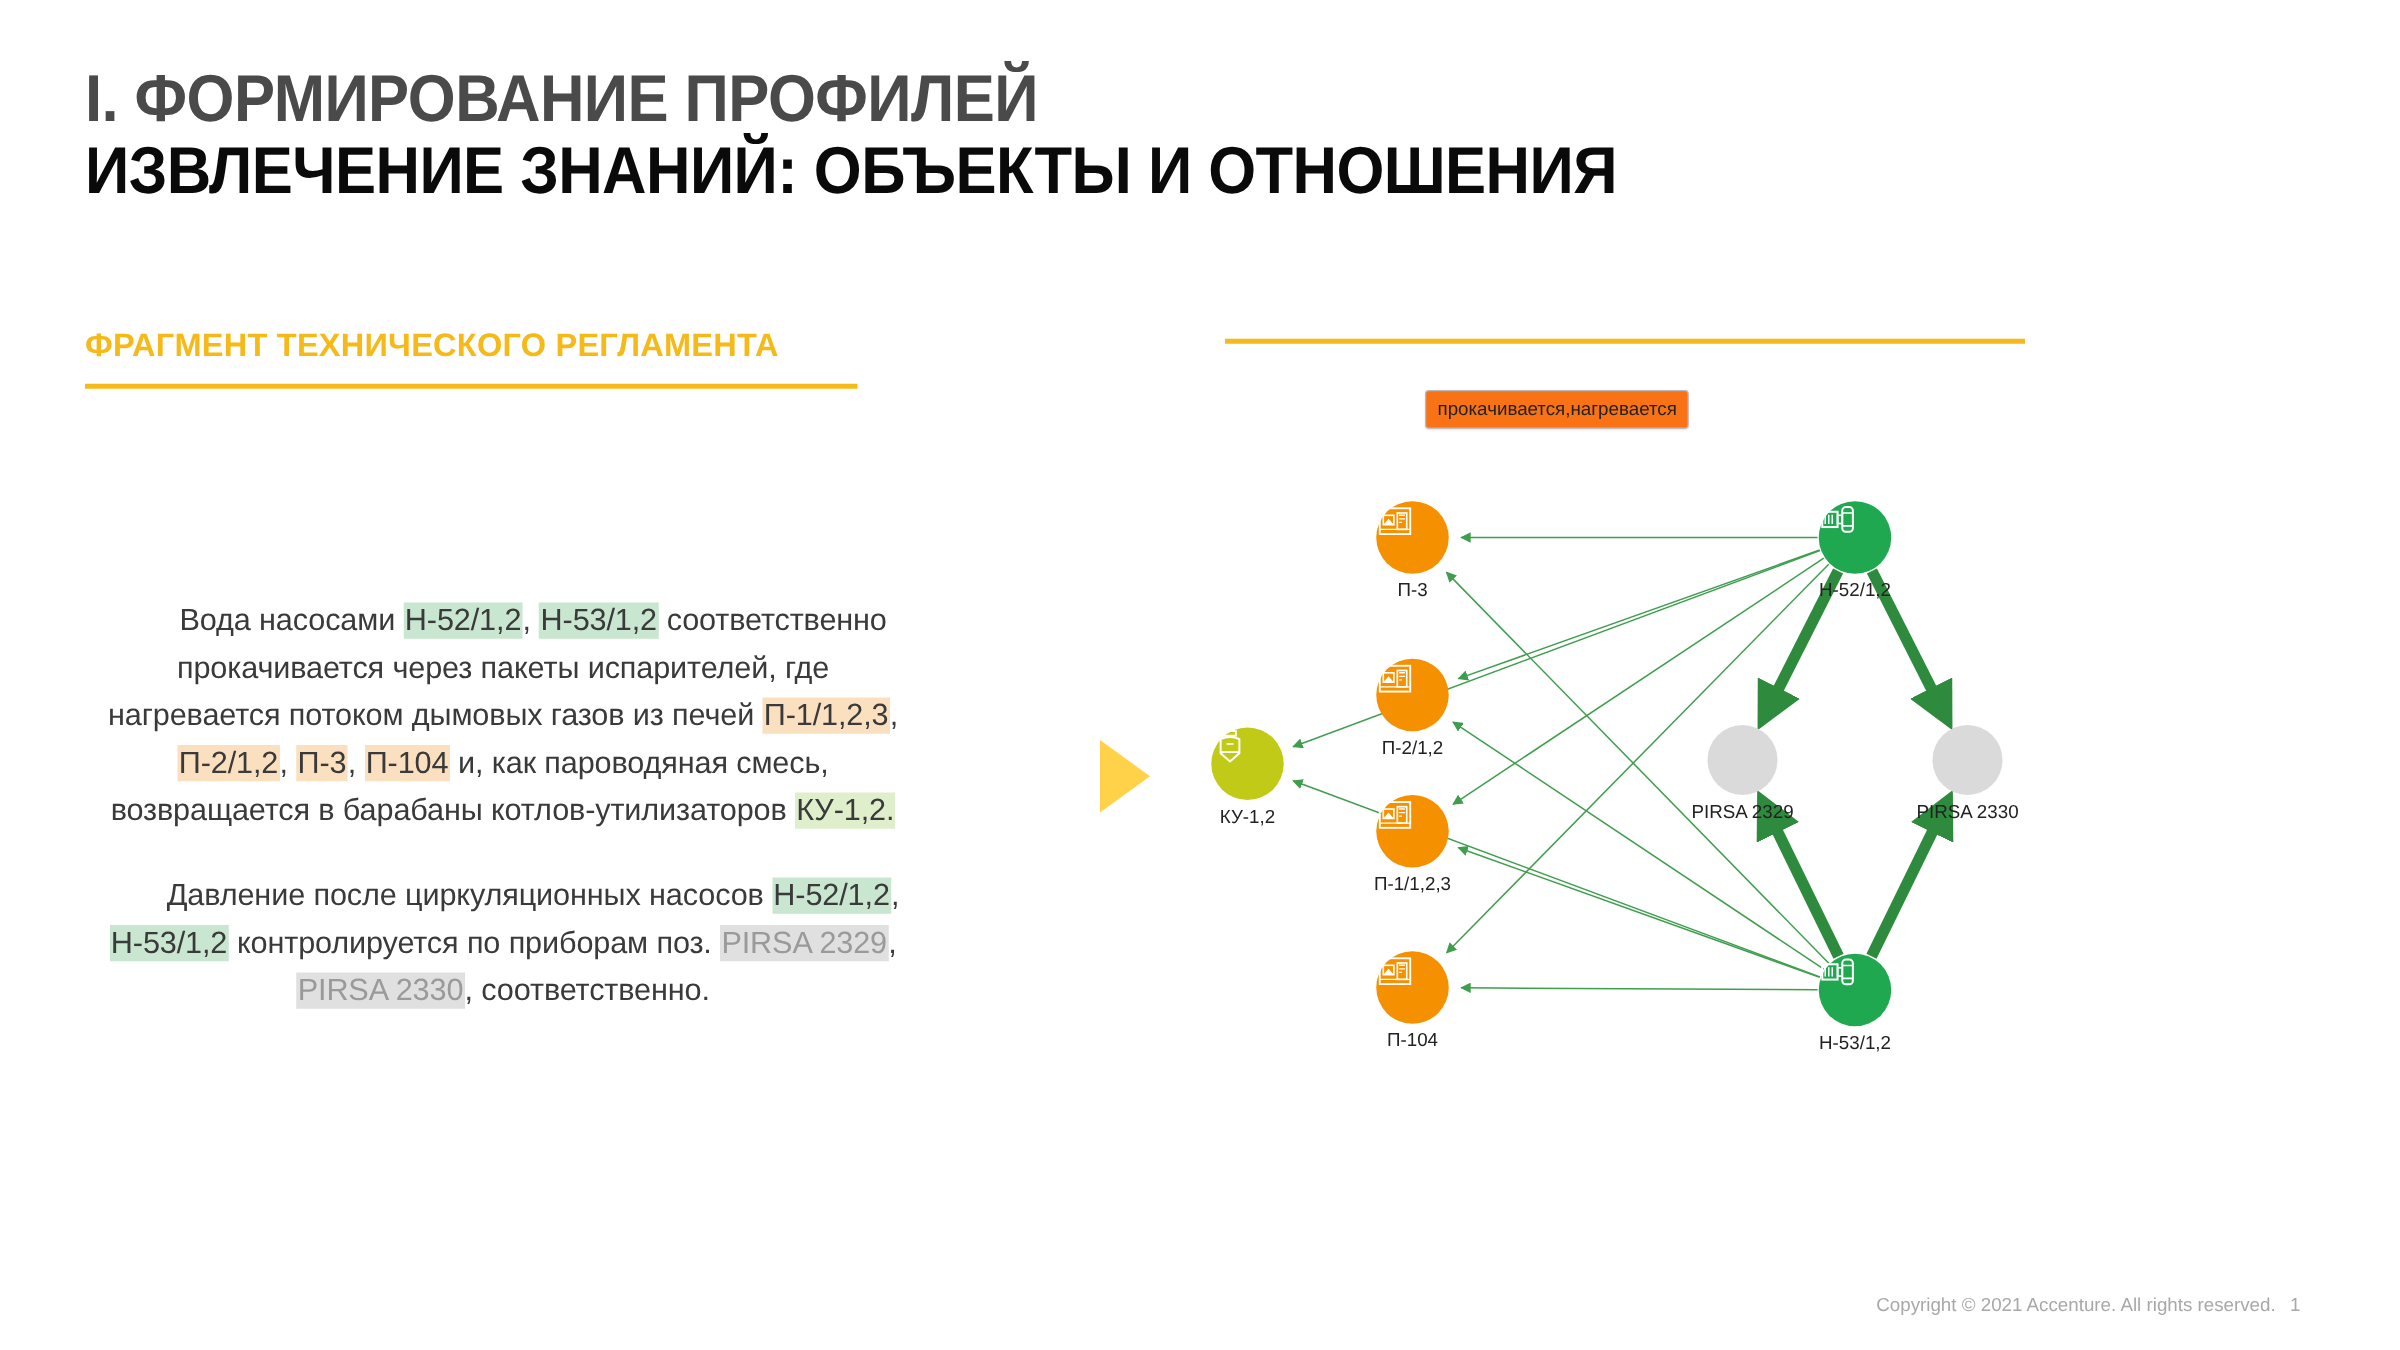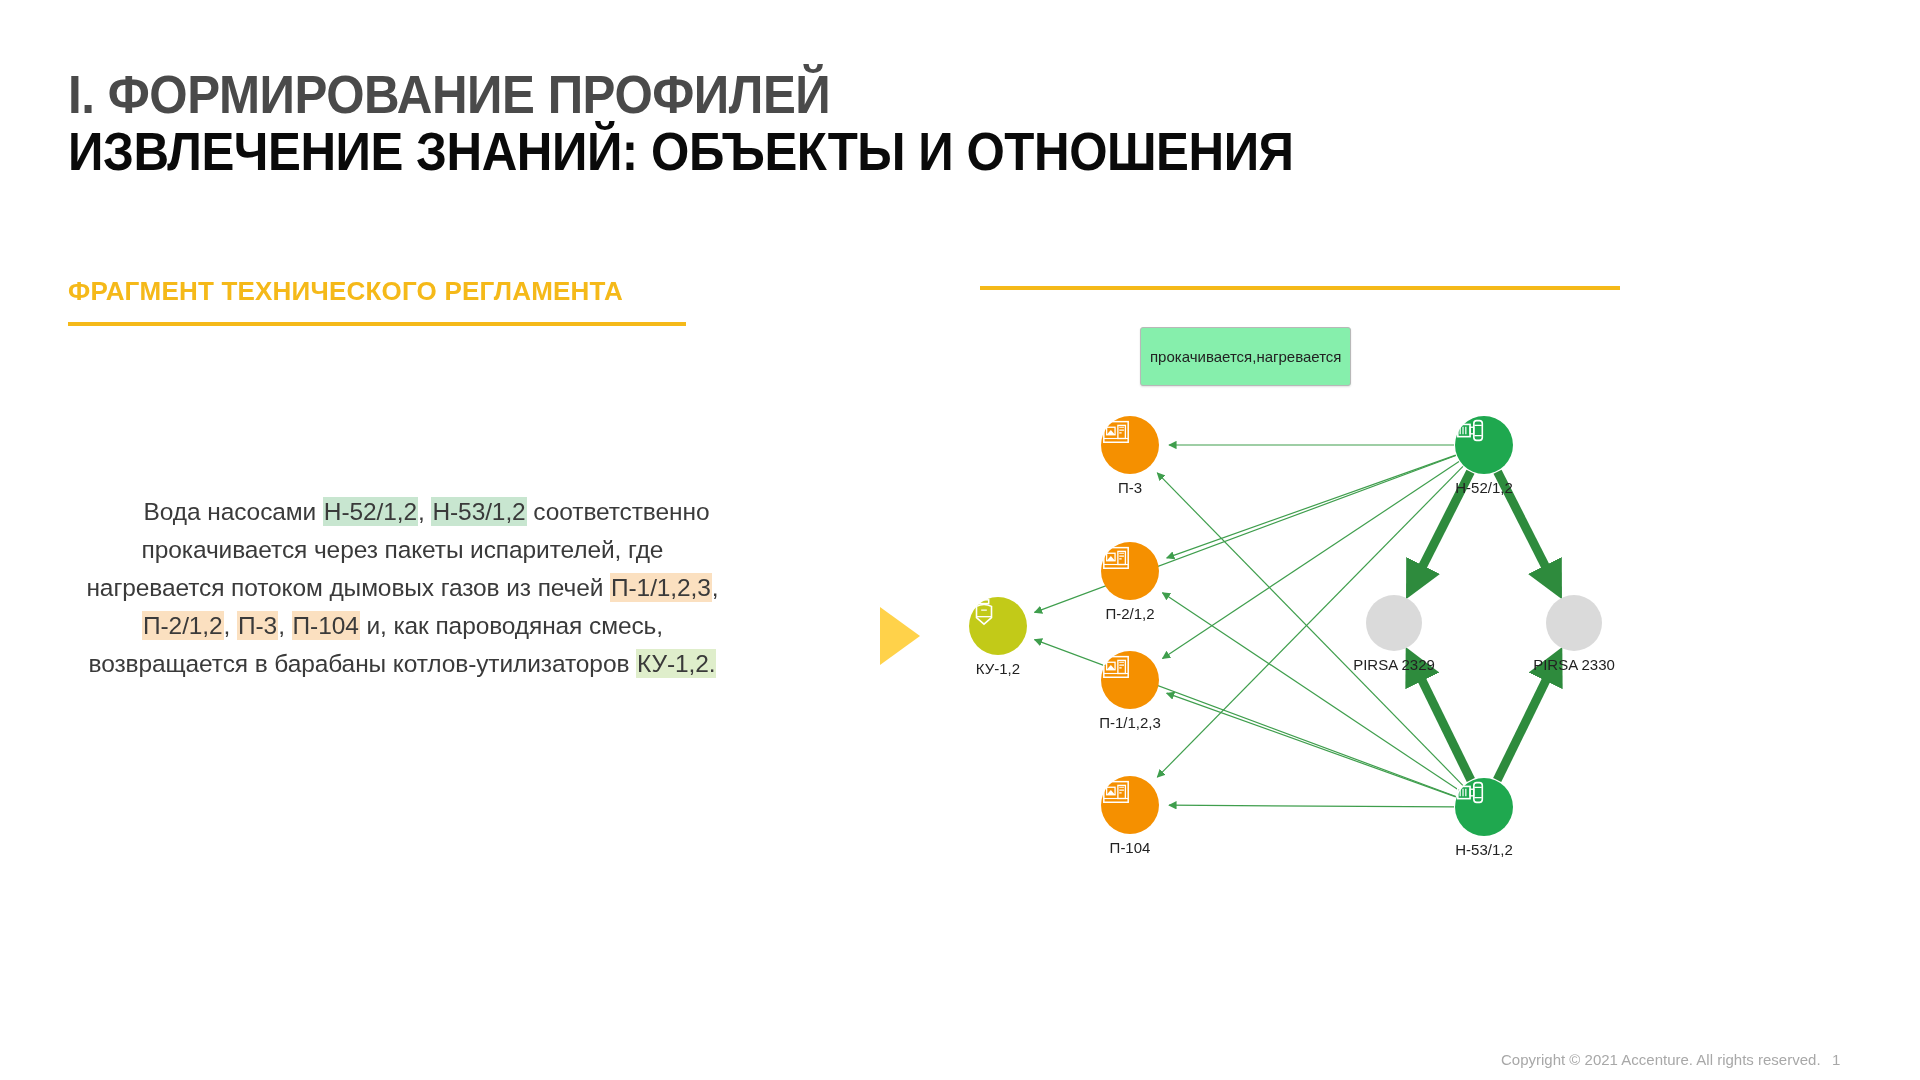--- a/index.html
+++ b/index.html
@@ -3,21 +3,21 @@
 <meta charset="utf-8">
 <style>
   html,body{margin:0;padding:0;}
   body{
     width:1920px;height:1080px;
     background:#ffffff;
     font-family:"Liberation Sans", sans-serif;
     overflow:hidden;
     position:relative;
   }
-  .slide{position:absolute;left:0;top:15px;width:1920px;height:813px;}
+  .slide{position:absolute;left:0;top:0;width:1920px;height:813px;}
 
   
   .title-block{position:absolute;left:68px;top:52px;}
   .title-line1{
     font-size:53px;font-weight:bold;letter-spacing:-0.5px;
     color:#4a4a4a;line-height:56px;white-space:nowrap;
     transform:scaleX(0.93);transform-origin:left center;
   }
   .title-line2{
     font-size:53px;font-weight:bold;letter-spacing:-0.5px;
@@ -59,22 +59,22 @@
   .node{position:absolute;}
   .node .disc{
     border-radius:50%;display:flex;align-items:center;justify-content:center;
   }
   .node .lbl{
     position:absolute;left:50%;transform:translateX(-50%);
     white-space:nowrap;font-size:15px;color:#222;
     font-family:"Liberation Sans", sans-serif;
   }
   .tooltip{
-    position:absolute;background:#86efac;border:1px solid #b8b8b8;
-    border-radius:3px;padding:20px 9px;font-size:15px;color:#222;
+    position:absolute;background:#f97316;border:1px solid #b8b8b8;
+    border-radius:3px;padding:6px 9px;font-size:15px;color:#222;
     white-space:nowrap;box-shadow:0 1px 2px rgba(0,0,0,.12);
   }
 
   
   .footer{
     position:absolute;left:0;top:1036px;width:1920px;
     font-size:15px;color:#a8a8a8;
   }
   .footer .cp{position:absolute;left:1501px;top:0;}
   .footer .pg{position:absolute;left:1832px;top:0;}
@@ -94,20 +94,21 @@
     <div class="rule"></div>
   </div>
 
   <div class="sec sec-right">
     <div class="rule"></div>
   </div>
 
   <div class="bodytext">
     <p><span>Вода насосами </span><span class="hl-green">Н-52/1,2</span><span>, </span><span class="hl-green">Н-53/1,2</span><span> соответственно прокачивается через пакеты испарителей, где нагревается потоком дымовых газов из печей </span><span class="hl-orange">П-1/1,2,3</span><span>, </span><span class="hl-orange">П-2/1,2</span><span>, </span><span class="hl-orange">П-3</span><span>, </span><span class="hl-orange">П-104</span><span> и, как пароводяная смесь, возвращается в барабаны котлов-утилизаторов </span><span class="hl-olive">КУ-1,2.</span></p>
 
+    <p><span>Давление после циркуляционных насосов </span><span class="hl-green">Н-52/1,2</span><span>, </span><span class="hl-green">Н-53/1,2</span><span> контролируется по приборам поз. </span><span class="hl-gray">PIRSA 2329</span><span>, </span><span class="hl-gray">PIRSA 2330</span><span>, соответственно.</span></p>
   </div>
 
   <div class="arrow-div">
     <svg width="46" height="58" viewBox="0 0 46 58">
       <path d="M0 0 L40 29 L0 58 Z" fill="#ffd24a"></path>
     </svg>
   </div>
 
   <div class="graph">
 

